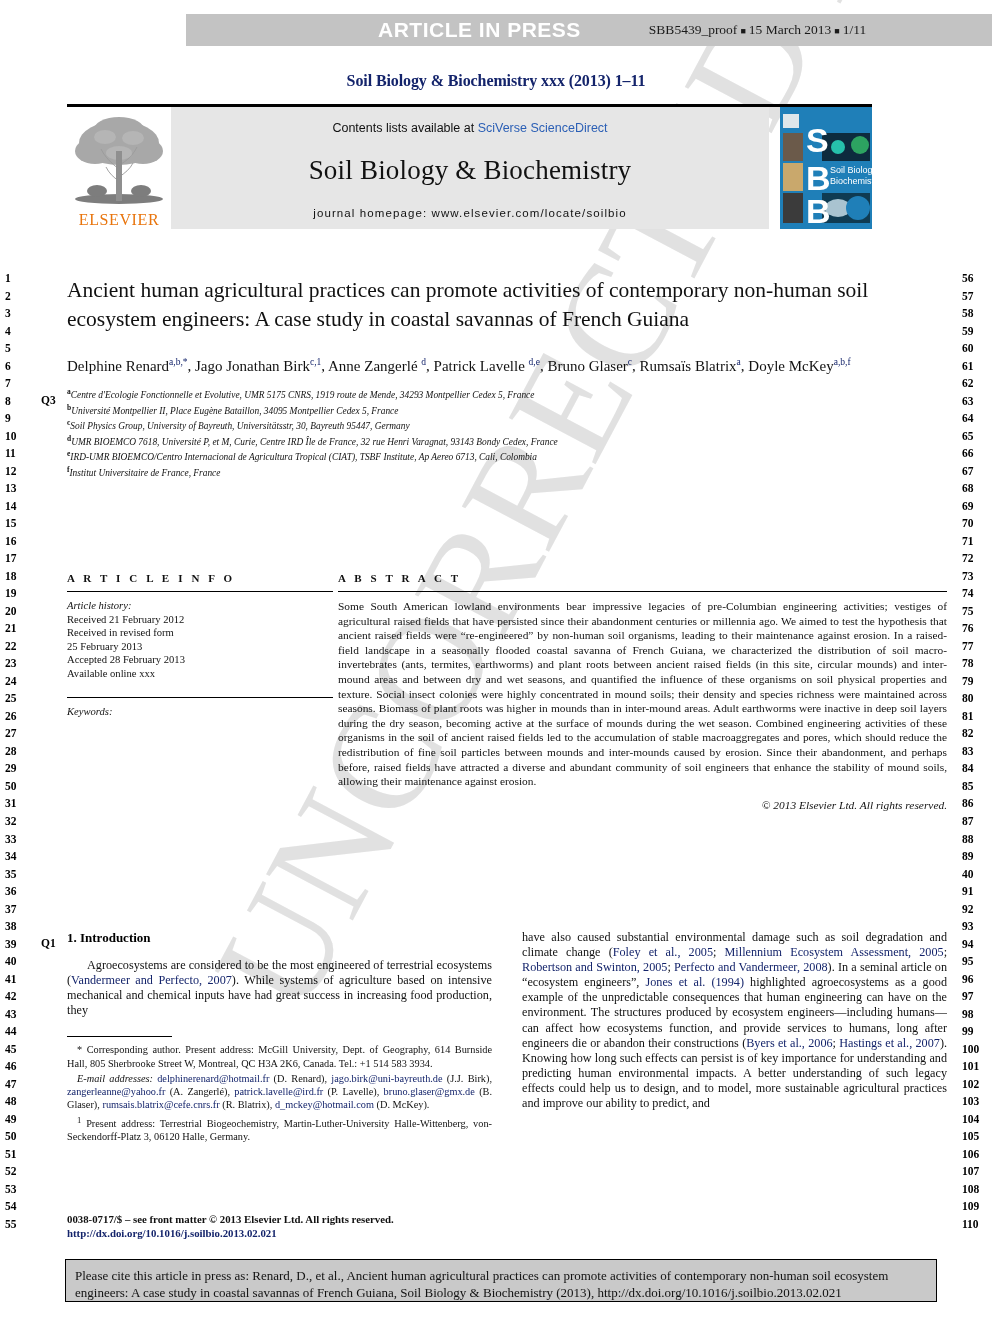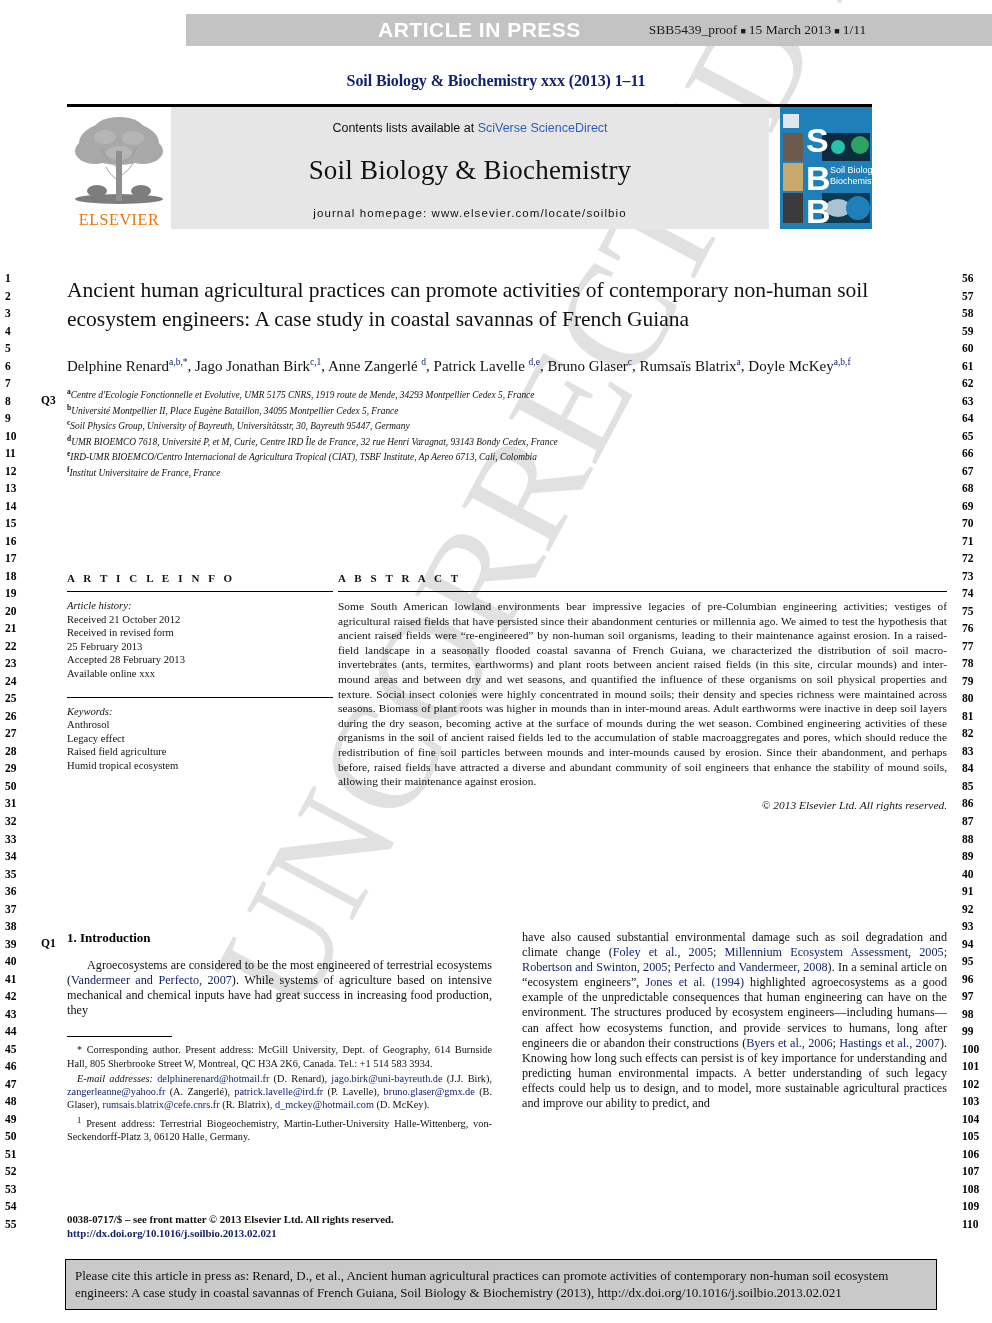--- a/index.html
+++ b/index.html
@@ -306,21 +306,21 @@
   .footcopy .doi { color: #14246b; font-weight: bold; }
 
   
   .citebox {
     position: absolute;
     left: 65px;
     top: 1259px;
     width: 872px;
     border: 1px solid #000;
     background: #c9c9c9;
-    padding: 7px 9px 8px 9px;
+    padding: 7px 9px 0 9px;
     box-sizing: border-box;
     font-family: "Liberation Serif", serif;
     font-size: 13px;
     line-height: 17px;
     color: #111;
   }
 </style>
 </head>
 <body>
 
@@ -527,36 +527,30 @@
     </div>
 </div>
 
 <div class="infoabs">
   <div class="col-info">
     <div class="sec-head">A R T I C L E  I N F O</div>
     <hr class="hrule">
     <div class="info-body">
       <div class="ital">Article history:</div>
       <div id="history-list">
-          <div>Received 21 October 2012</div>
+          <div>Received 21 February 2012</div>
           <div>Received in revised form</div>
           <div>25 February 2013</div>
           <div>Accepted 28 February 2013</div>
           <div>Available online xxx</div>
         </div>
     </div>
     <hr class="hrule" style="margin-top:16px">
     <div class="info-body kw-block" style="margin-top:0">
       <div class="ital">Keywords:</div>
-      <div id="keyword-list">
-          <div>Anthrosol</div>
-          <div>Legacy effect</div>
-          <div>Raised field agriculture</div>
-          <div>Humid tropical ecosystem</div>
-        </div>
     </div>
   </div>
 
   <div class="col-abs">
     <div class="sec-head">A B S T R A C T</div>
     <hr class="hrule">
     <div class="abs-body">Some South American lowland environments bear impressive legacies of pre-Columbian engineering activities; vestiges of agricultural raised fields that have persisted since their abandonment centuries or millennia ago. We aimed to test the hypothesis that ancient raised fields were “re-engineered” by non-human soil organisms, leading to their maintenance against erosion. In a raised-field landscape in a seasonally flooded coastal savanna of French Guiana, we characterized the distribution of soil macro-invertebrates (ants, termites, earthworms) and plant roots between ancient raised fields (in this site, circular mounds) and inter-mound areas and between dry and wet seasons, and quantified the influence of these organisms on soil physical properties and texture. Social insect colonies were highly concentrated in mound soils; their density and species richness were maintained across seasons. Biomass of plant roots was higher in mounds than in inter-mound areas. Adult earthworms were inactive in deep soil layers during the dry season, becoming active at the surface of mounds during the wet season. Combined engineering activities of these organisms in the soil of ancient raised fields led to the accumulation of stable macroaggregates and pores, which should reduce the redistribution of fine soil particles between mounds and inter-mounds caused by erosion. Since their abandonment, and perhaps before, raised fields have attracted a diverse and abundant community of soil engineers that enhance the stability of mound soils, allowing their maintenance against erosion.</div>
     <div class="abs-copy">© 2013 Elsevier Ltd. All rights reserved.</div>
   </div>
 </div>

